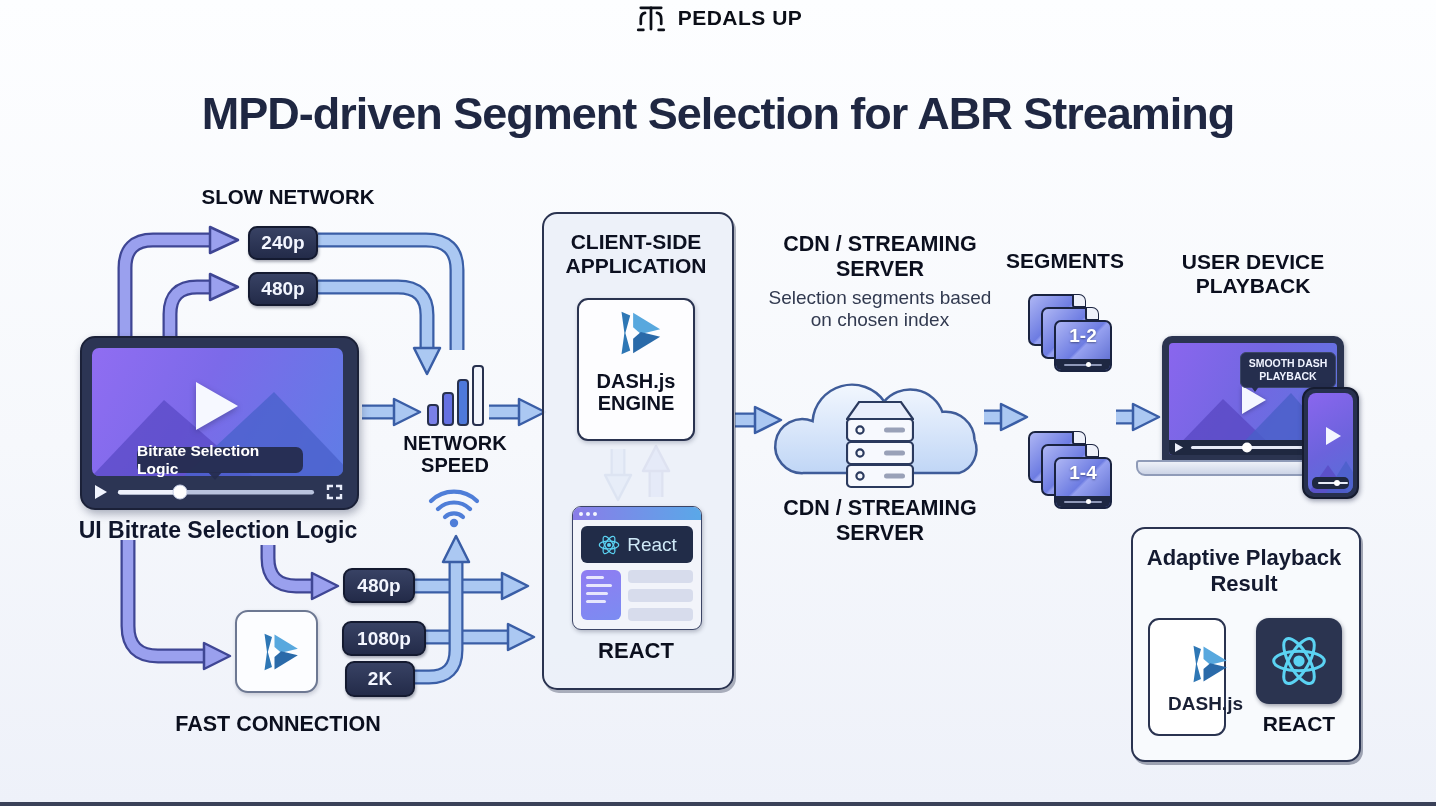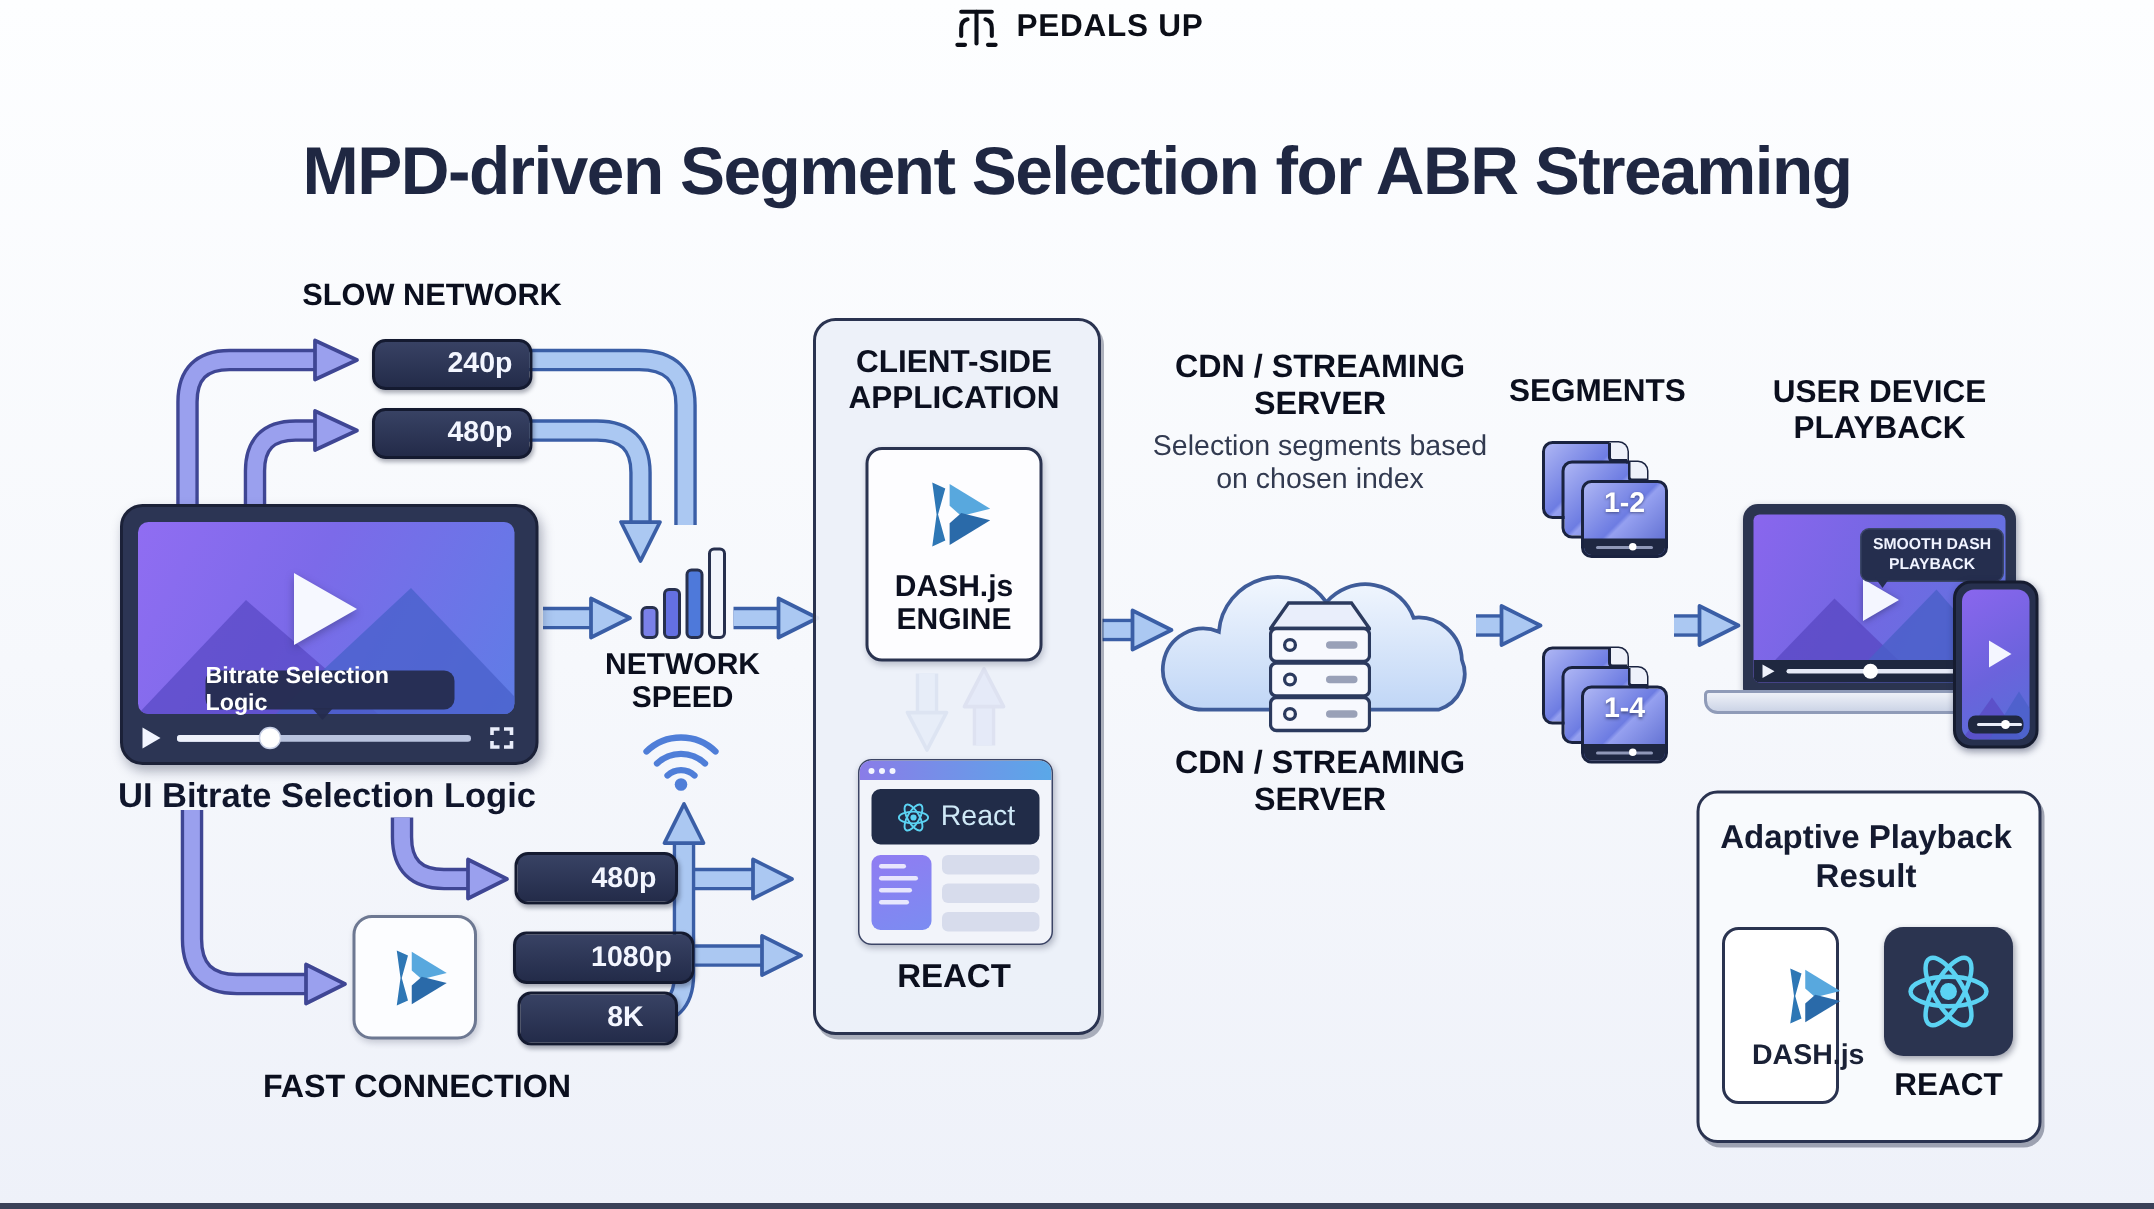--- a/index.html
+++ b/index.html
@@ -8,41 +8,41 @@
     background:linear-gradient(180deg,#fdfeff 0%,#f6f8fc 55%,#eef1f9 100%);}
   .abs{position:absolute;}
   
   .brand{left:0;top:36;width:1436px;display:flex;justify-content:center;align-items:center;gap:10px;text-align:right;}
   .brand-name{font-weight:800;font-size:21px;color:#0b0e17;letter-spacing:.5px;}
   .title{left:0;top:88px;width:1436px;text-align:center;font-weight:800;font-size:45px;
     color:#1f2742;letter-spacing:-1px;}
   
   .badge{display:flex;align-items:center;justify-content:center;color:#f3f6ff;font-weight:700;
     font-size:19px;background:linear-gradient(180deg,#384264 0%,#232b49 100%);
-    border:2px solid #141a30;border-radius:9px;box-shadow:1px 2px 3px rgba(20,26,48,.35);padding-left:37px;}
+    border:2px solid #141a30;border-radius:9px;box-shadow:1px 2px 3px rgba(20,26,48,.35);}
   
   .player{left:80px;top:336px;width:275px;height:170px;background:#2c3554;border:2px solid #1b2138;
     border-radius:15px;box-shadow:2px 4px 8px rgba(30,38,70,.35);}
   .pscreen{left:92px;top:348px;width:251px;height:128px;border-radius:7px;overflow:hidden;
     background:linear-gradient(118deg,#906df2 0%,#7c6ae9 42%,#5f7de6 100%);}
   .tooltip{left:137px;top:447px;width:166px;height:26px;background:rgba(37,44,78,.95);
     border-radius:7px;color:#fff;font-weight:700;font-size:15.5px;display:flex;align-items:center;
     justify-content:center;}
   .tooltip-tail{left:208px;top:472px;width:0;height:0;border-left:7px solid transparent;
     border-right:7px solid transparent;border-top:8px solid rgba(37,44,78,.95);}
   .pcaption{left:68px;top:517px;width:300px;font-weight:800;font-size:23px;color:#10162c;text-align:center;}
   
   .netlabel{left:396px;top:432px;width:118px;text-align:center;font-weight:800;font-size:20px;color:#0b0f1e;line-height:1.1;}
   
   .clientbox{left:542px;top:212px;width:188px;height:474px;background:rgba(236,240,249,.92);
     border:2px solid #2a3350;border-radius:15px;box-shadow:2px 3px 0 rgba(35,42,70,.35);}
   .clienthead{left:552px;top:230px;width:168px;text-align:center;font-weight:800;font-size:21px;color:#0c1020;line-height:1.15;}
   .enginecard{left:577px;top:298px;width:118px;height:143px;background:#fdfdff;border:2px solid #2a3350;
     border-radius:11px;box-shadow:1px 2px 4px rgba(35,42,70,.25);display:flex;flex-direction:column;
-    align-items:center;justify-content:flex-start;padding-top:14px;box-sizing:border-box;}
+    align-items:center;justify-content:flex-start;padding-top:4px;box-sizing:border-box;}
   .enginelabel{margin-top:8px;width:112px;text-align:center;font-weight:800;font-size:20px;color:#0c1020;line-height:1.1;}
   .reactwin{left:572px;top:506px;width:128px;height:122px;background:#f2f4fa;border:1.5px solid #3c4566;
     border-radius:9px;overflow:hidden;box-shadow:1px 2px 4px rgba(35,42,70,.3);}
   .rw-head{height:13px;background:linear-gradient(90deg,#8a7ce8,#5aa8e8);display:flex;align-items:center;gap:3px;padding-left:6px;}
   .rw-dot{width:4px;height:4px;border-radius:50%;background:#f4f6ff;}
   .rw-banner{margin:6px 8px 0 8px;height:37px;background:#212c48;border-radius:6px;display:flex;
     align-items:center;justify-content:center;gap:6px;color:#cfe9f7;font-size:19px;}
   .rw-body{display:flex;gap:7px;margin:7px 8px 0 8px;}
   .rw-side{width:40px;height:50px;border-radius:6px;background:linear-gradient(160deg,#907cf2,#7b8cf2);
     padding:6px 5px;box-sizing:border-box;display:flex;flex-direction:column;gap:5px;}
@@ -418,17 +418,17 @@
 
   <div class="abs fastcard z2">
     <svg width="52" height="50" viewBox="0 0 60 60">
       <polygon points="15,8 24,12 19,30 24,48 15,52 18,30" fill="#2e77b5"></polygon>
       <polygon points="27,9 55,26 35,31 27,24" fill="#58a8de"></polygon>
       <polygon points="27,51 55,34 35,29 27,36" fill="#2a6aa9"></polygon>
     </svg>
   </div>
   <div class="abs badge z2" style="left:343px;top:568px;width:68px;height:31px;">480p</div>
   <div class="abs badge z2" style="left:342px;top:621px;width:80px;height:31px;">1080p</div>
-  <div class="abs badge z2" style="left:345px;top:661px;width:66px;height:32px;">8K</div>
+  <div class="abs badge z2" style="left:345px;top:661px;width:66px;height:32px;">2K</div>
   <div class="abs fasthead z2">FAST CONNECTION</div>
 
   <div class="abs bottomline"></div>
 </div>
 
 </body></html>

